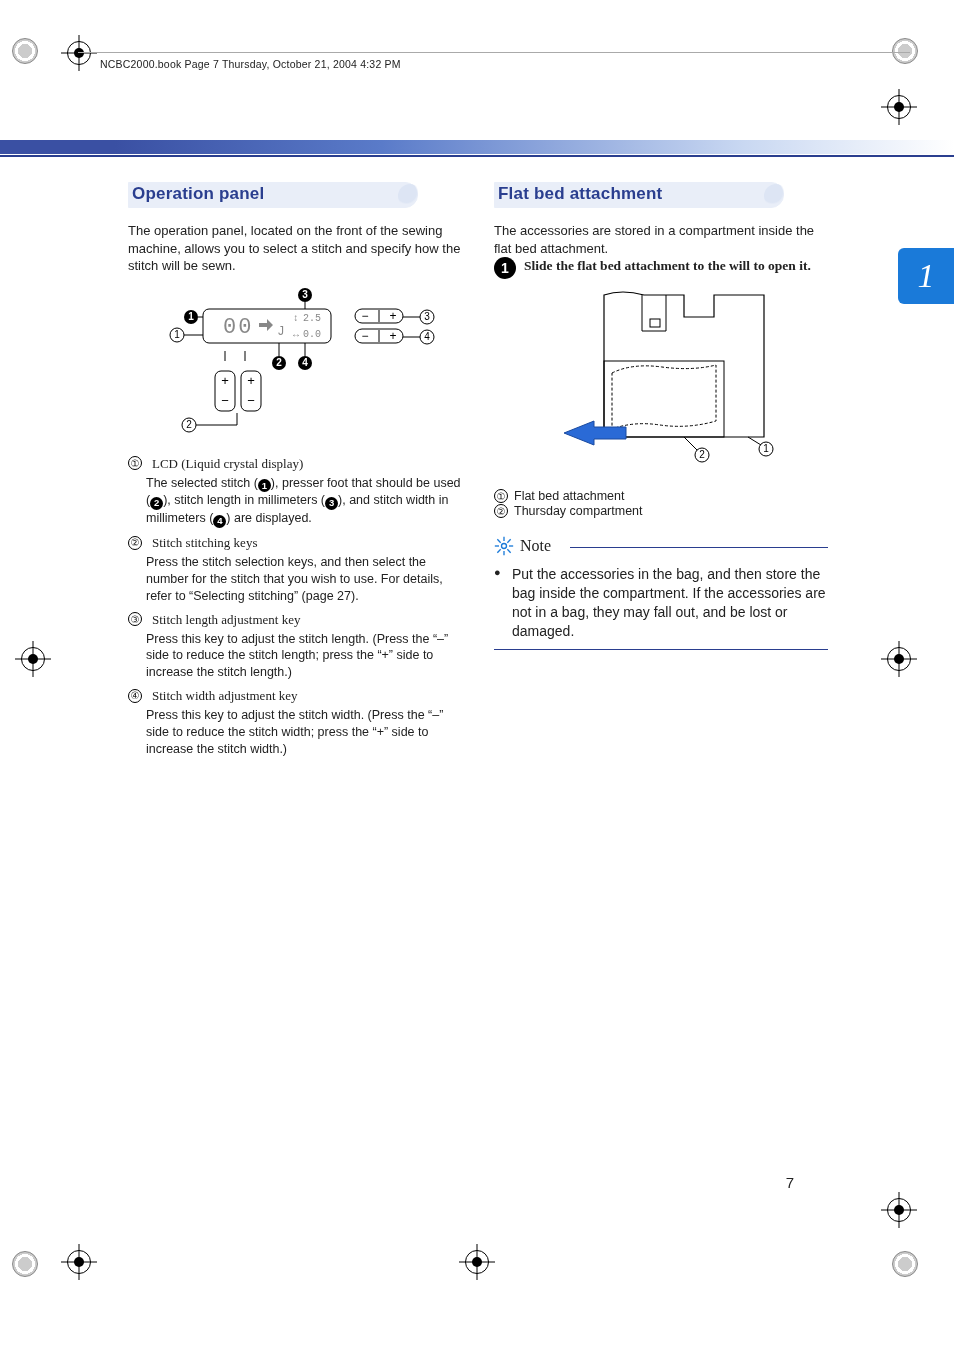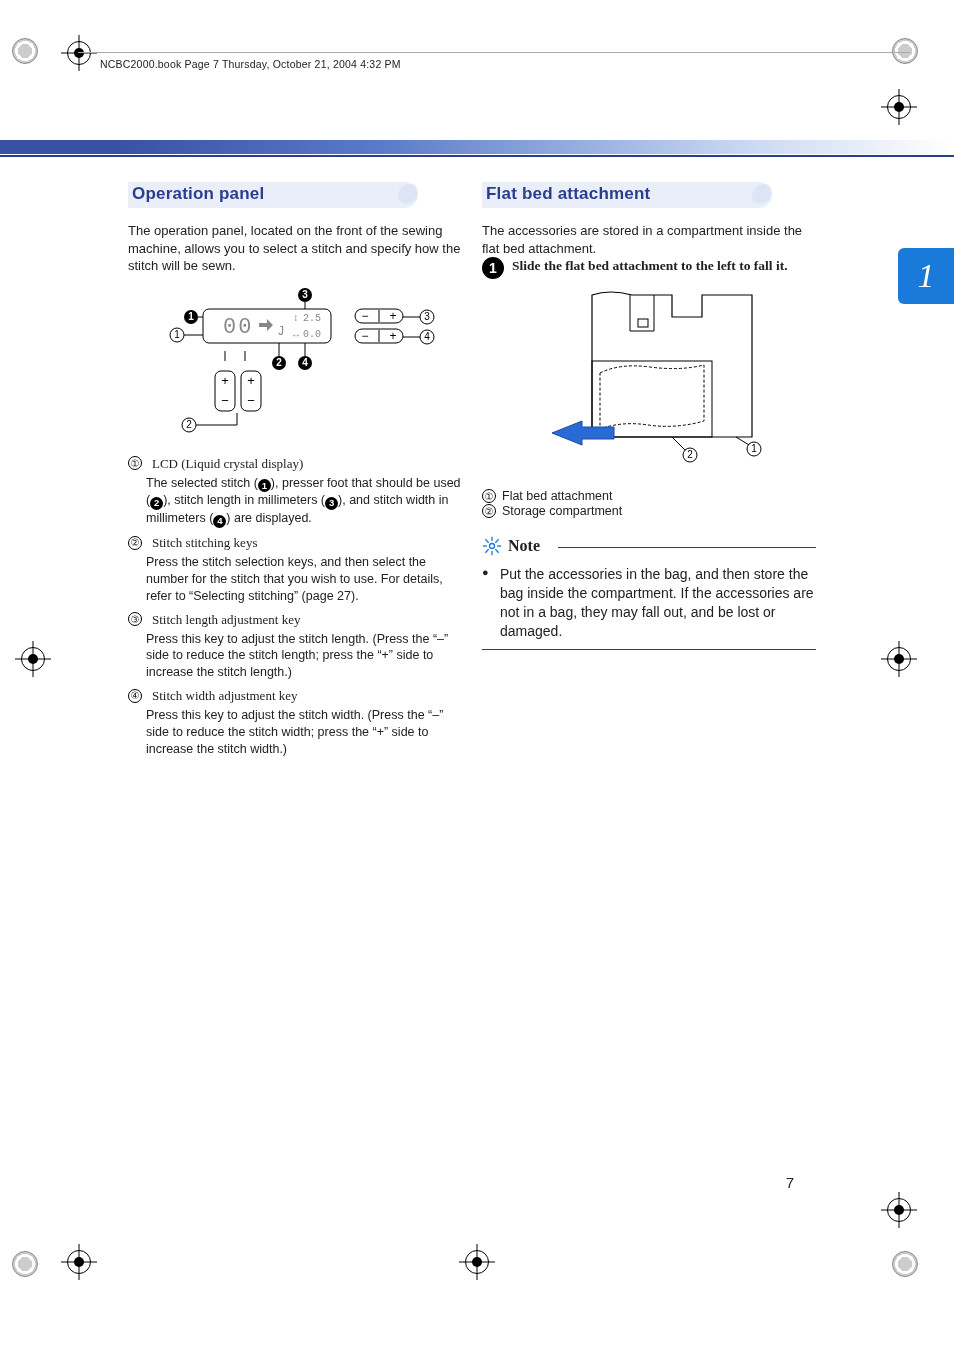--- a/index.html
+++ b/index.html
@@ -25,21 +25,21 @@
   .header-text { position:absolute; left:100px; top:58px; font-size:10.5px; color:#222; letter-spacing:0.2px;text-align:center; }
 
   .blue-band { position:absolute; left:0; right:0; top:140px; height:14px;
     background: linear-gradient(to right, #3a50a3 0%, #3a50a3 12%, #5a7bc9 40%, #c9d8f2 78%, #ffffff 100%);
   }
   .blue-underline { position:absolute; left:0; right:0; top:155px; height:2px; background:#2a3e8f; }
 
   .chapter-tab { position:absolute; right:0; top:248px; width:56px; height:56px; background:#1a7ad9; color:#fff;
     font-family: Georgia, "Times New Roman", serif; font-style: italic; font-size:34px; display:flex; align-items:center; justify-content:center; border-top-left-radius:6px; border-bottom-left-radius:6px; }
 
-  .cols { position:absolute; left:128px; top:182px; width:700px; display:flex; gap:20px; }
+  .cols { position:absolute; left:128px; top:182px; width:700px; display:flex; gap:32px; }
   .col { width:334px; }
 
   .sec-head { position:relative; height:30px; margin-bottom:10px; }
   .sec-head .tab-shape {
     position:absolute; left:0; top:0; width:290px; height:26px; background:#e9eef8; border-radius:0 14px 14px 0;
     border:1px solid #e9eef8;
   }
   .sec-head .tab-shadow {
     position:absolute; left:270px; top:2px; width:24px; height:24px; border-radius:50%;
     background: radial-gradient(circle at 35% 35%, #dde5f4 0 10px, transparent 12px);
@@ -62,21 +62,21 @@
 
   .step { display:flex; gap:8px; margin-bottom:6px; }
   .step .badge { flex:0 0 22px; height:22px; border-radius:50%; background:#000; color:#fff; font-weight:700; font-size:14px; display:flex; align-items:center; justify-content:center; font-family:Arial,sans-serif; }
   .step .text { font-family:"Times New Roman", Georgia, serif; font-weight:700; font-size:13.5px; line-height:1.3; }
 
   .callouts { font-size:12.5px; margin-top:4px; }
   .callouts .row { display:flex; gap:6px; margin-bottom:1px; }
 
   .note-head { display:flex; align-items:center; gap:6px; margin-top:18px; }
   .note-head .burst { width:20px; height:20px; color:#1a7ad9; }
-  .note-head .label { font-family:"Times New Roman", Georgia, serif; font-weight:700; font-size:16px; }
+  .note-head .label { font-family:"Times New Roman", Georgia, serif; font-weight:400; font-size:16px; }
   .note-rule { height:0; border-top:1px solid #2a3e8f; margin:2px 0 6px 76px; position:relative; top:-11px; width:258px;}
   .note-list { font-size:14px; line-height:1.35; padding-left:18px; position:relative; }
   .note-list::before { content:"●"; position:absolute; left:0; top:0; font-size:11px; }
   .note-footer-rule { height:0; border-top:1px solid #2a3e8f; margin-top:8px; }
 
   .page-num { position:absolute; right:160px; bottom:160px; font-size:15px; }
 </style>
 </head>
 <body>
 
@@ -235,21 +235,21 @@
   <div class="col">
     <div class="sec-head">
       <div class="tab-shape"></div>
       <div class="tab-shadow"></div>
       <h2>Flat bed attachment</h2>
     </div>
     <p class="body">The accessories are stored in a compartment inside the flat bed attachment.</p>
 
     <div class="step">
       <div class="badge">1</div>
-      <div class="text">Slide the flat bed attachment to the left to fall it.</div>
+      <div class="text">Slide the flat bed attachment to the will to open it.</div>
     </div>
 
     <svg class="fig" width="260" height="190" viewBox="0 0 260 190" style="margin-left:40px;">
 
       <path d="M70 8 Q88 2 110 8 L150 8 L150 30 L180 30 L180 8 L230 8 L230 150 L70 150 Z" fill="none" stroke="#000" stroke-width="1.2"></path>
       <path d="M132 8 L132 44 L108 44 L108 8" fill="none" stroke="#000"></path>
       <rect x="116" y="32" width="10" height="8" fill="none" stroke="#000"></rect>
 
       <rect x="70" y="74" width="120" height="76" fill="none" stroke="#000"></rect>
 
@@ -269,21 +269,21 @@
       </g>
     </svg>
 
     <div class="callouts">
       <div class="row">
         <span class="circle-num">①</span>
         <span>Flat bed attachment</span>
       </div>
       <div class="row">
         <span class="circle-num">②</span>
-        <span>Storage compartment</span>
+        <span>Thursday compartment</span>
       </div>
     </div>
 
     <div class="note-head">
       <svg class="burst" viewBox="0 0 24 24">
           <g stroke="#1a7ad9" stroke-width="1.6" fill="none">
             <circle cx="12" cy="12" r="3"></circle>
             <line x1="12" y1="1" x2="12" y2="6"></line>
             <line x1="12" y1="18" x2="12" y2="23"></line>
             <line x1="1" y1="12" x2="6" y2="12"></line>

